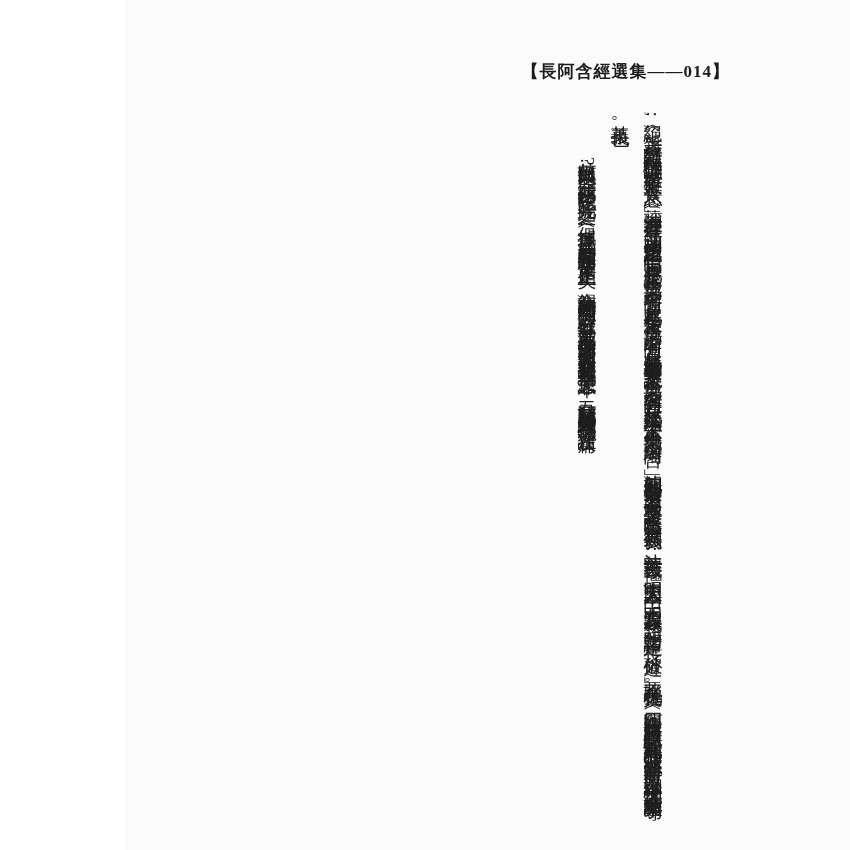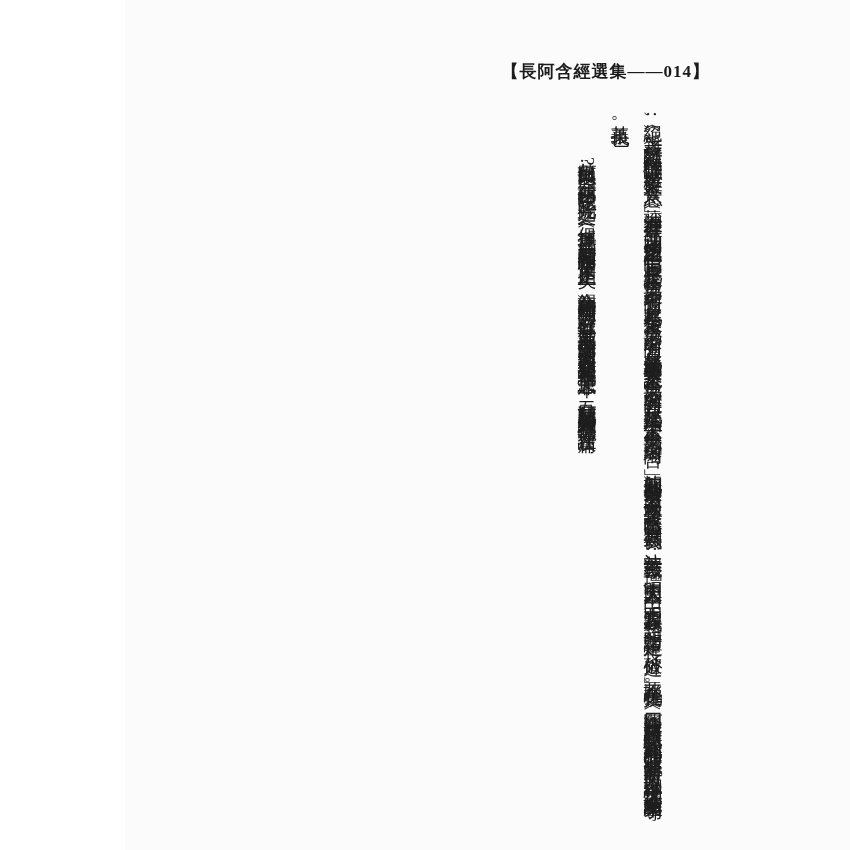--- a/index.html
+++ b/index.html
@@ -23,21 +23,21 @@
   .scan-page::before {
     content: "";
     position: absolute;
     left: 0; top: 0;
     width: 125px; height: 850px;
     background: #ffffff;
   }
   .running-head {
     position: absolute;
     top: 60px;
-    right: 140px;
+    right: 120px;
     font-size: 17px;
     font-weight: bold;
     letter-spacing: 1px;
     color: #1b1b1b;
     white-space: nowrap;
   }
   .text-block {
     position: absolute;
     top: 110px;
     right: 180px;

